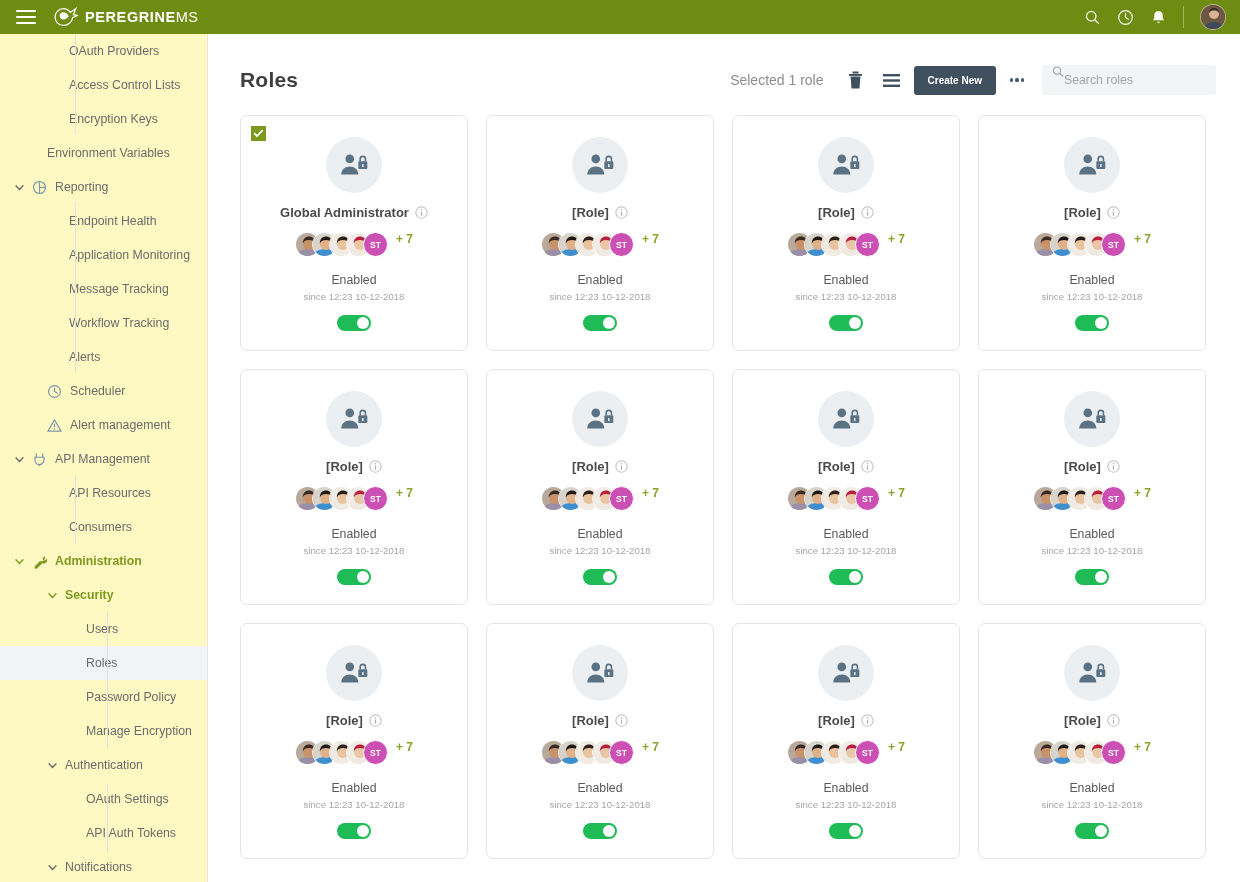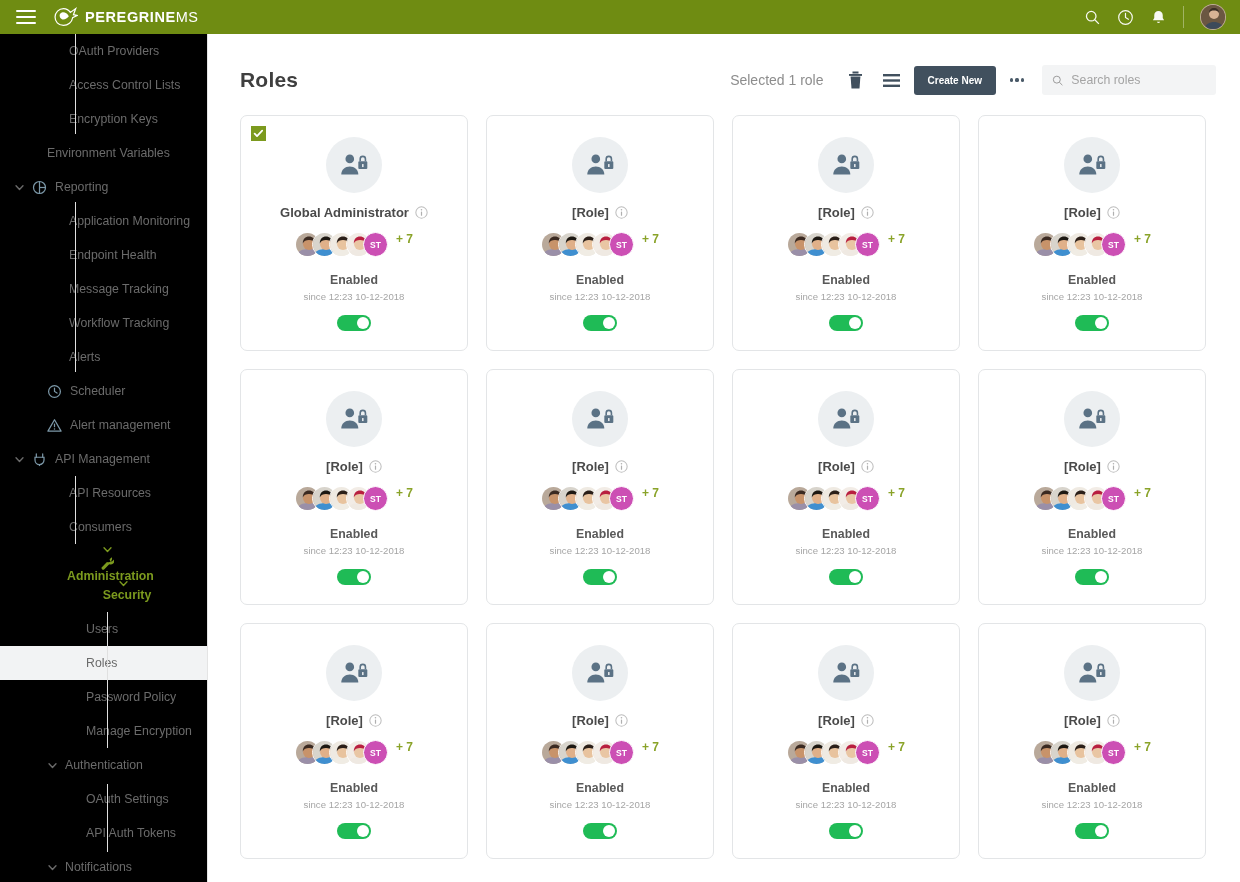--- a/index.html
+++ b/index.html
@@ -37,35 +37,35 @@
   .tb-avatar {
     width: 26px; height: 26px; border-radius: 50%;
     background: #8a6a4a; overflow: hidden; cursor: pointer;
     border: 1px solid rgba(255,255,255,.45);
   }
 
   
   .sidebar {
     position: absolute; top: 34px; left: 0;
     width: 208px; height: 848px;
-    background: #000000;
+    background: #fef9c3;
     border-right: 1px solid #e4e4e4;
     overflow: hidden;
   }
   .nav-row {
     position: relative; display: flex; align-items: center;
     height: 34px; font-size: 12.3px; color: #6b6b6b;
     cursor: pointer; white-space: nowrap;
   }
   .nav-row.lvl0 { padding-left: 14px; }
   .nav-row.lvl1 { padding-left: 47px; }
   .nav-row.lvl2 { padding-left: 69px; }
   .nav-row.lvl3 { padding-left: 86px; }
   .nav-row.active-bg { background: #f2f3f4; }
-  .nav-row.green { color: #7c9a1e; font-weight: bold; flex-direction: column; }
+  .nav-row.green { color: #7c9a1e; font-weight: bold; }
   .nav-row .chev {
     width: 11px; height: 11px; margin-right: 7px; flex: 0 0 auto;
   }
   .nav-row .navicon {
     width: 15px; height: 15px; margin-right: 8px; flex: 0 0 auto;
   }
   .nav-label { line-height: 1; }
   .guide {
     position: absolute; width: 1px; background: #e0e0e0;
   }
@@ -92,21 +92,21 @@
     font-size: 10px; font-weight: bold; padding: 9px 14px; cursor: pointer;
     font-family: "Liberation Sans", sans-serif; margin-right: 6px;
   }
   .dots-btn {
     width: 30px; height: 28px; display: flex; align-items: center; justify-content: center;
     gap: 2.5px; cursor: pointer; margin-right: 10px;
   }
   .dots-btn i { width: 3.2px; height: 3.2px; border-radius: 50%; background: #4a5a68; display: block; }
   .searchbox {
     width: 174px; height: 30px; background: #f3f4f5; border-radius: 3px;
-    display: flex; align-items: center; padding: 0 10px; gap: 8px; cursor: text;
+    display: flex; padding: 0 10px; cursor: text;
   }
   .searchbox input {
     border: none; outline: none; background: transparent;
     font-size: 12.3px; color: #9a9a9a; width: 100%;
     font-family: "Liberation Sans", sans-serif;
   }
   .searchbox input::placeholder { color: #a4a4a4; }
 
   
   .grid {
@@ -153,21 +153,21 @@
   }
   .av-initials {
     background: #cc4fb4; color: #ffffff; font-size: 8.5px; font-weight: bold;
     display: flex; align-items: center; justify-content: center;
     border: 1.5px solid #fff;
   }
   .plus-count {
     font-size: 12px; font-weight: bold; color: #8aa329; margin-left: 16px;
   }
   .card-status {
-    font-size: 12.3px; font-weight: bold; color: #595959; margin-top: 16px;
+    font-size: 12.3px; font-weight: normal; color: #595959; margin-top: 16px;
   }
   .card-since { font-size: 9.6px; color: #a5a5a5; margin-top: 4px; }
   .toggle {
     width: 34px; height: 16px; border-radius: 9px; background: #1fbb56;
     margin-top: 13px; position: relative; cursor: pointer;
   }
   .toggle .knob {
     position: absolute; right: 2px; top: 2px;
     width: 12px; height: 12px; border-radius: 50%; background: #fff;
   }
@@ -232,24 +232,24 @@
           <path d="M2.2 4.2 6 8.1l3.8-3.9" fill="none" stroke="currentColor" stroke-width="1.5" stroke-linecap="round" stroke-linejoin="round"></path>
         </svg>
         <svg class="navicon" viewBox="0 0 16 16">
           <circle cx="8" cy="8" r="6.4" fill="none" stroke="#7c98a8" stroke-width="1.3"></circle>
           <line x1="8" y1="1.6" x2="8" y2="14.4" stroke="#7c98a8" stroke-width="1.3"></line>
           <line x1="8" y1="8" x2="14.4" y2="8" stroke="#7c98a8" stroke-width="1.3"></line>
         </svg>
         <span class="nav-label">Reporting</span>
       </div>
       <div class="nav-row lvl2">
+        <span class="nav-label">Endpoint Health</span>
+      </div>
+      <div class="nav-row lvl2">
         <span class="nav-label">Application Monitoring</span>
-      </div>
-      <div class="nav-row lvl2">
-        <span class="nav-label">Endpoint Health</span>
       </div>
       <div class="nav-row lvl2">
         <span class="nav-label">Message Tracking</span>
       </div>
       <div class="nav-row lvl2">
         <span class="nav-label">Workflow Tracking</span>
       </div>
       <div class="nav-row lvl2">
         <span class="nav-label">Alerts</span>
       </div>

